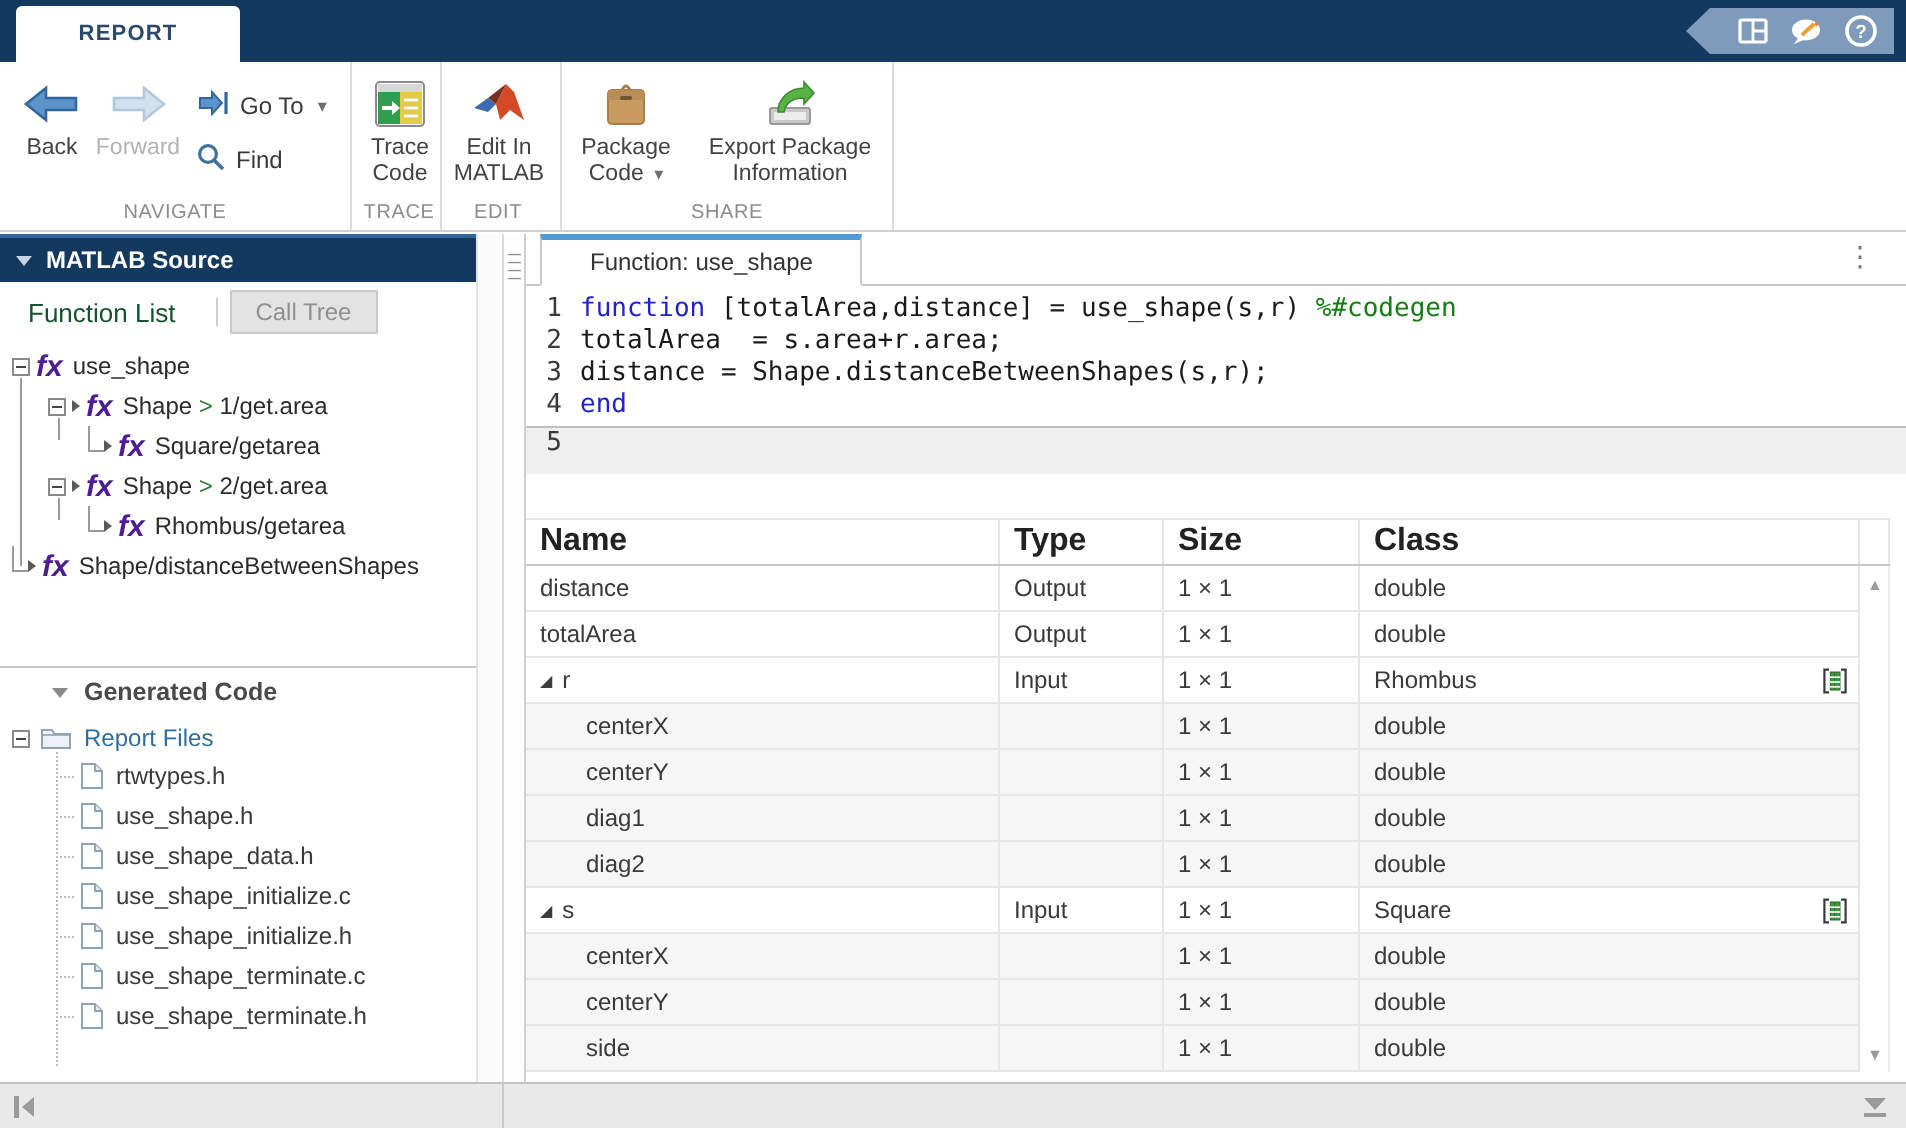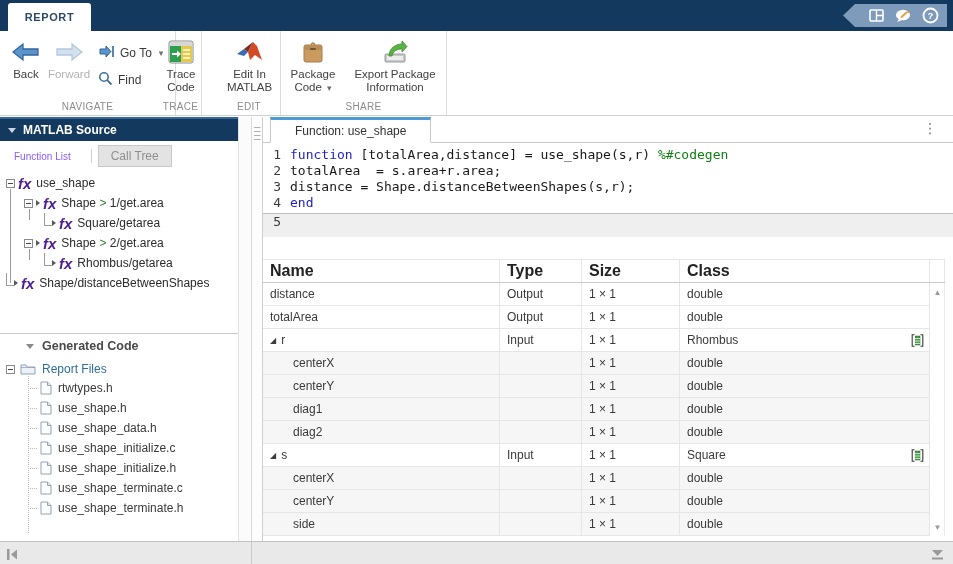--- a/index.html
+++ b/index.html
@@ -2,34 +2,34 @@
 <html><head>
 <meta charset="utf-8">
 <style>
   * { margin:0; padding:0; box-sizing:border-box; }
   html,body { width:953px; height:564px; overflow:hidden; background:#fff;
     font-family:"Liberation Sans", sans-serif; -webkit-font-smoothing:antialiased; }
   #app { position:relative; width:953px; height:564px; background:#fff; }
 
   
   #titlebar { position:absolute; left:0; top:0; width:953px; height:31px; background:#14395E; }
-  .report-tab { position:absolute; left:8px; top:3px; width:83px; height:28px; background:#fff;
+  .report-tab { position:absolute; left:8px; top:3px; width:112px; height:28px; background:#fff;
     border-radius:3px 3px 0 0; color:#2B4A6B; font-size:11px; font-weight:600; letter-spacing:.6px;
     display:flex; align-items:center; justify-content:center; }
   .tb-badge { position:absolute; right:6px; top:4px; height:23px; width:104px; background:#7E9BBC;
     clip-path:polygon(12px 0,100% 0,100% 100%,12px 100%,0 50%);
     display:flex; align-items:center; justify-content:flex-end; gap:9px; padding:0 8px 0 16px; }
   .tb-ic { width:18px; height:18px; display:flex; align-items:center; justify-content:center; cursor:pointer; }
 
   
   #toolbar { position:absolute; left:0; top:31px; width:953px; height:85px; background:#fff;
     border-bottom:1px solid #D0D0D0; }
   .tgroup { position:absolute; top:0; height:84px; border-right:1px solid #DCDCDC; }
   .g-navigate { left:0; width:176px; }
-  .g-trace { left:160px; width:42px; }
+  .g-trace { left:179px; width:42px; }
   .g-edit  { left:218px; width:63px; }
   .g-share { left:281px; width:166px; }
   .glabel { position:absolute; bottom:3px; left:0; right:0; text-align:center; font-size:10px;
     color:#8C8C8C; letter-spacing:.3px; }
   .tbtn { position:absolute; top:7px; display:flex; flex-direction:column; align-items:center;
     cursor:pointer; }
   .tbtn .ticon { height:28px; display:flex; align-items:center; justify-content:center; }
   .tbtn .tlabel { font-size:11.5px; color:#424242; line-height:13px; text-align:center; margin-top:2px; }
   .tbtn.disabled .tlabel { color:#B3B3B3; }
   .trow { position:absolute; display:flex; align-items:center; gap:5px; font-size:12px; color:#3A3A3A;
@@ -40,21 +40,21 @@
   
   #sidebar { position:absolute; left:0; top:117px; width:251px; height:424px; background:#fff; overflow:hidden; }
   .side-scroll { position:absolute; right:0; top:0; bottom:0; width:13px; background:#FBFBFB;
     border-left:1px solid #E2E2E2; }
   .ms-header { position:absolute; left:0; top:0; width:238px; height:24px; background:#14395E;
     border-top:2px solid #35669B; color:#fff; font-size:12px; font-weight:bold;
     display:flex; align-items:center; gap:7px; padding-left:8px; cursor:pointer; }
   .hdr-tri { width:0; height:0; border-left:4px solid transparent; border-right:4px solid transparent;
     border-top:5px solid #C8D6E4; }
   .ms-tabs { position:absolute; left:0; top:26px; width:238px; height:26px; display:flex; align-items:center; }
-  .fl-tab { margin-left:14px; font-size:10px; color:#8b5cf6; cursor:pointer; }
+  .fl-tab { margin-left:14px; font-size:13px; color:#14532d; cursor:pointer; }
   .tab-div { width:1px; height:14px; background:#CFCFCF; margin:0 6px 0 20px; }
   .ct-tab { font-size:12px; color:#8F8F8F; background:#E3E3E3; border:1px solid #C9C9C9;
     padding:3px 12px; cursor:pointer; }
   #ms-tree { position:absolute; left:0; top:56px; width:238px; height:126px; font-size:12px; color:#2B2B2B; }
   .ms-row { height:20px; display:flex; align-items:center; cursor:pointer; white-space:nowrap; }
   .tree-box { width:9px; height:9px; border:1px solid #8A8A8A; background:#fff; position:relative;
     flex:0 0 9px; margin-right:3px; }
   .tree-box::after { content:""; position:absolute; left:1px; right:1px; top:3px; height:1px; background:#444; }
   .tree-elbow { width:8px; height:13px; border-left:1px solid #9A9A9A; border-bottom:1px solid #9A9A9A;
     flex:0 0 8px; margin:-7px 0 0 0; }

